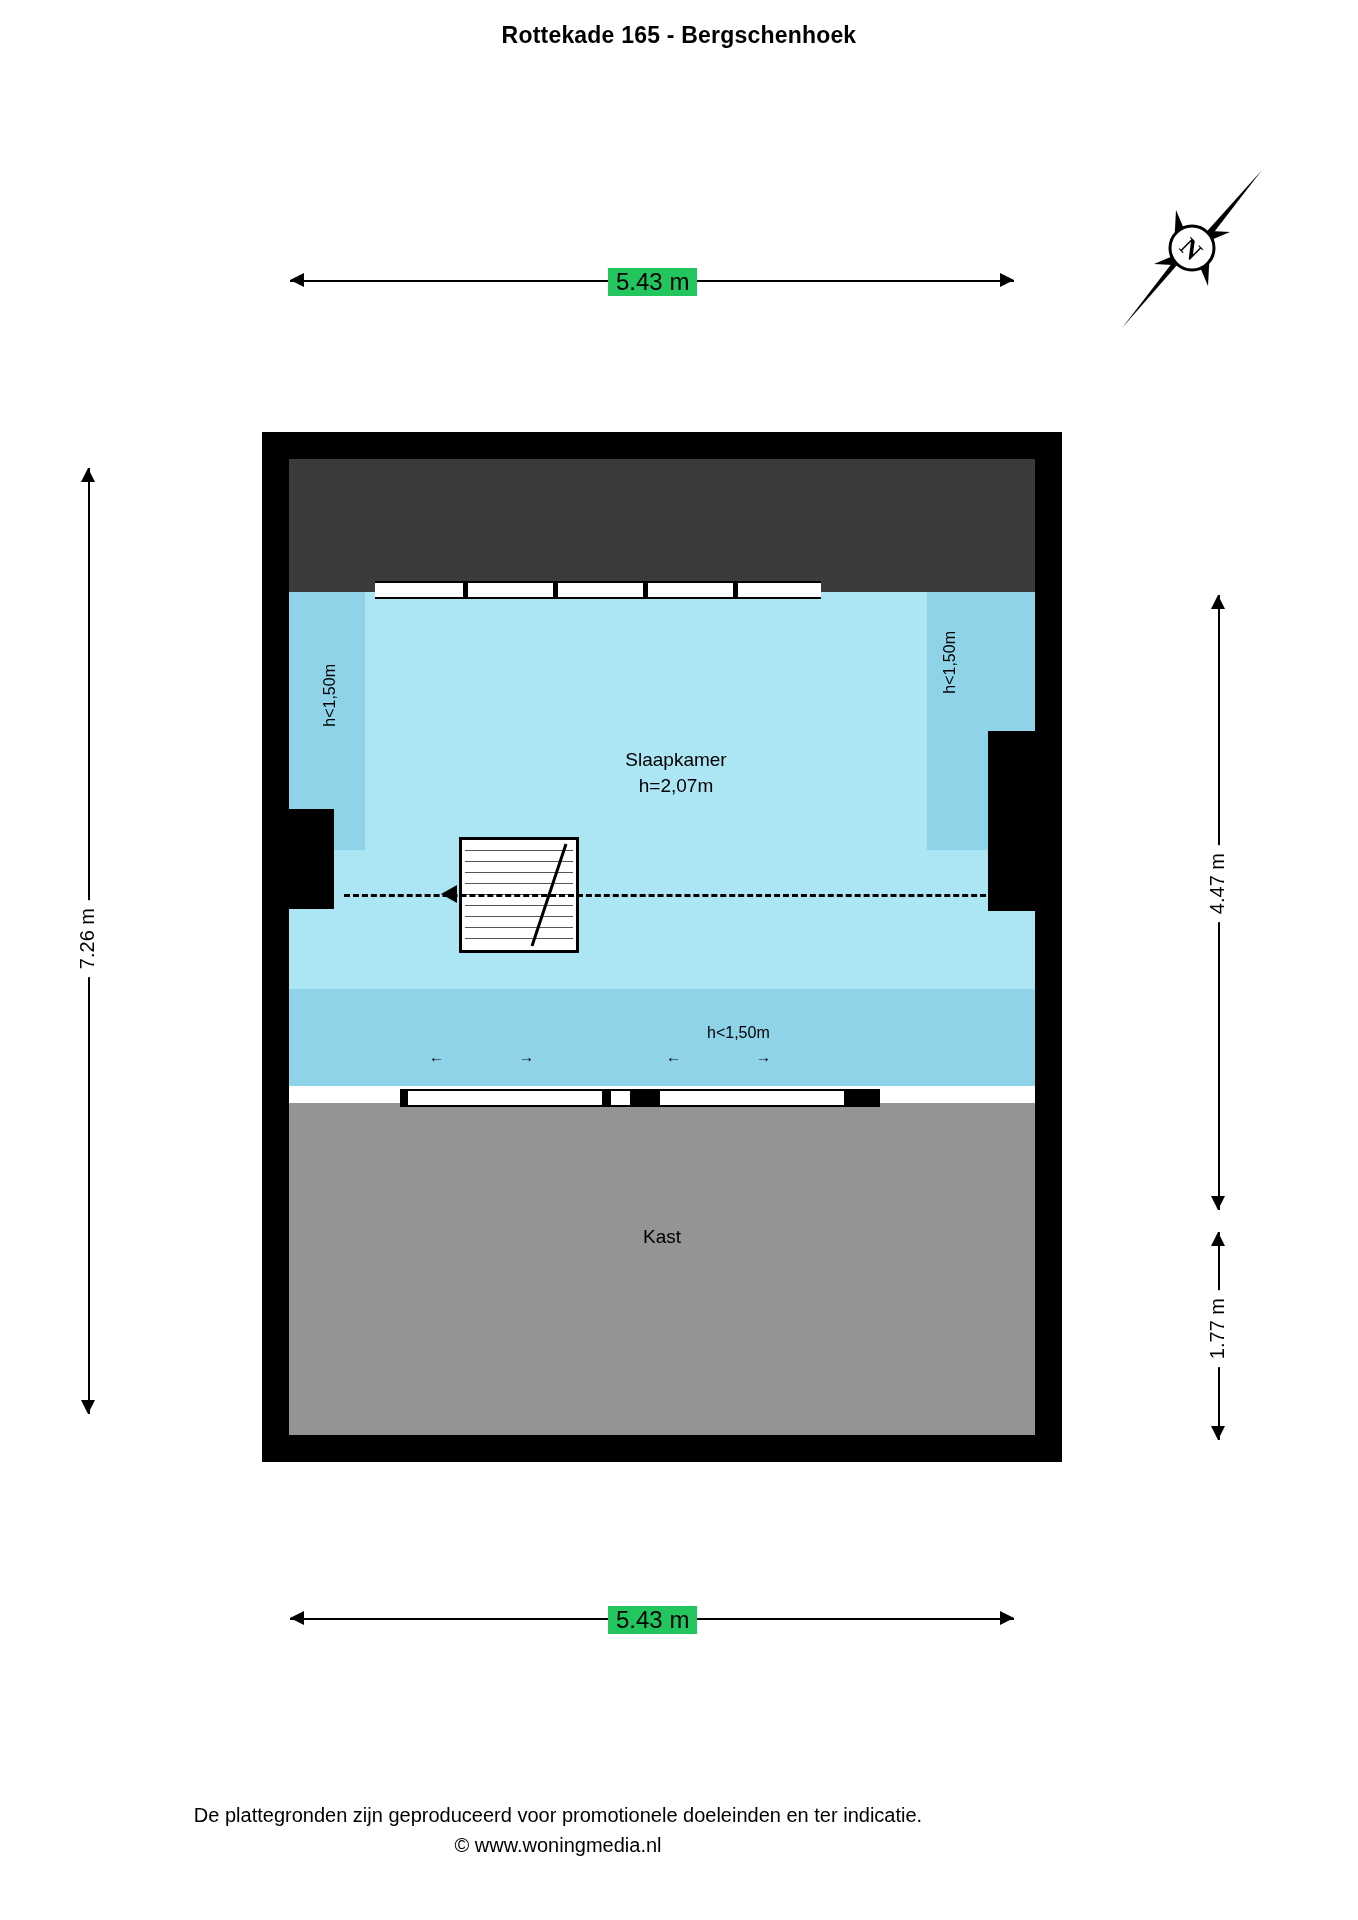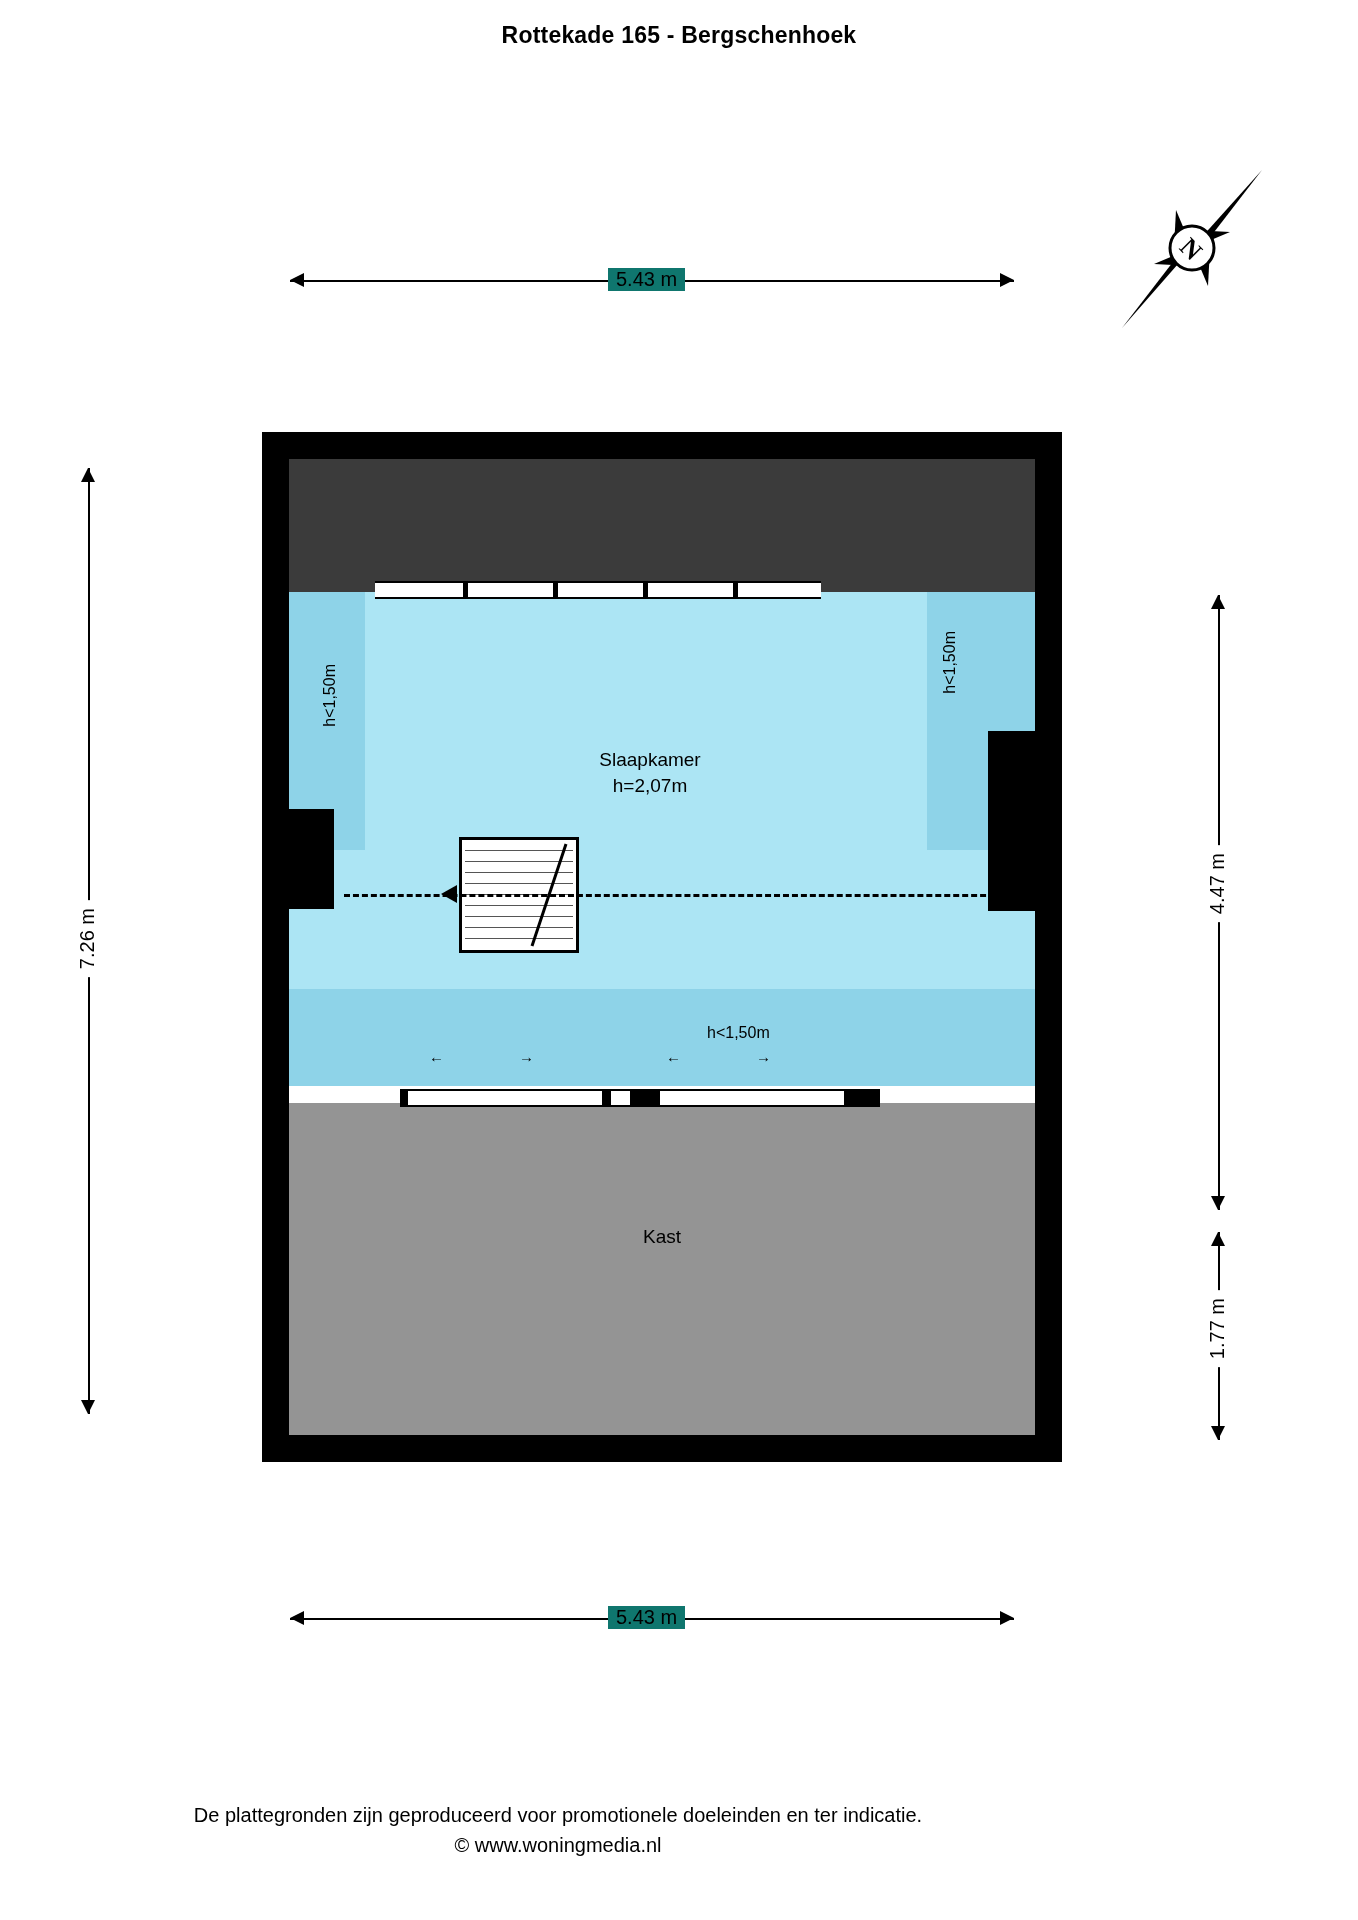--- a/index.html
+++ b/index.html
@@ -222,21 +222,21 @@
   }
 
   
   .label {
     position: absolute;
     text-align: center;
     font-size: 19px;
     line-height: 26px;
   }
   .label-bedroom {
-    left: 211px;
+    left: 237px;
     top: 288px;
     width: 300px;
   }
   .label-closet {
     left: 223px;
     top: 765px;
     width: 300px;
     font-size: 19px;
   }
   .vlabel {
@@ -257,22 +257,22 @@
     position: absolute;
     height: 12px;
     font-size: 15px;
     line-height: 12px;
     color: #000;
   }
 
   
   .dim-label {
     position: absolute;
-    font-size: 20px;
-    background: #0f766e;
+    font-size: 24px;
+    background: #22c55e;
     padding: 0 8px;
     white-space: nowrap;
   }
   .dim-label-v {
     position: absolute;
     font-size: 20px;
     background: #ffffff;
     padding: 8px 0;
     writing-mode: vertical-rl;
     transform: rotate(180deg);

